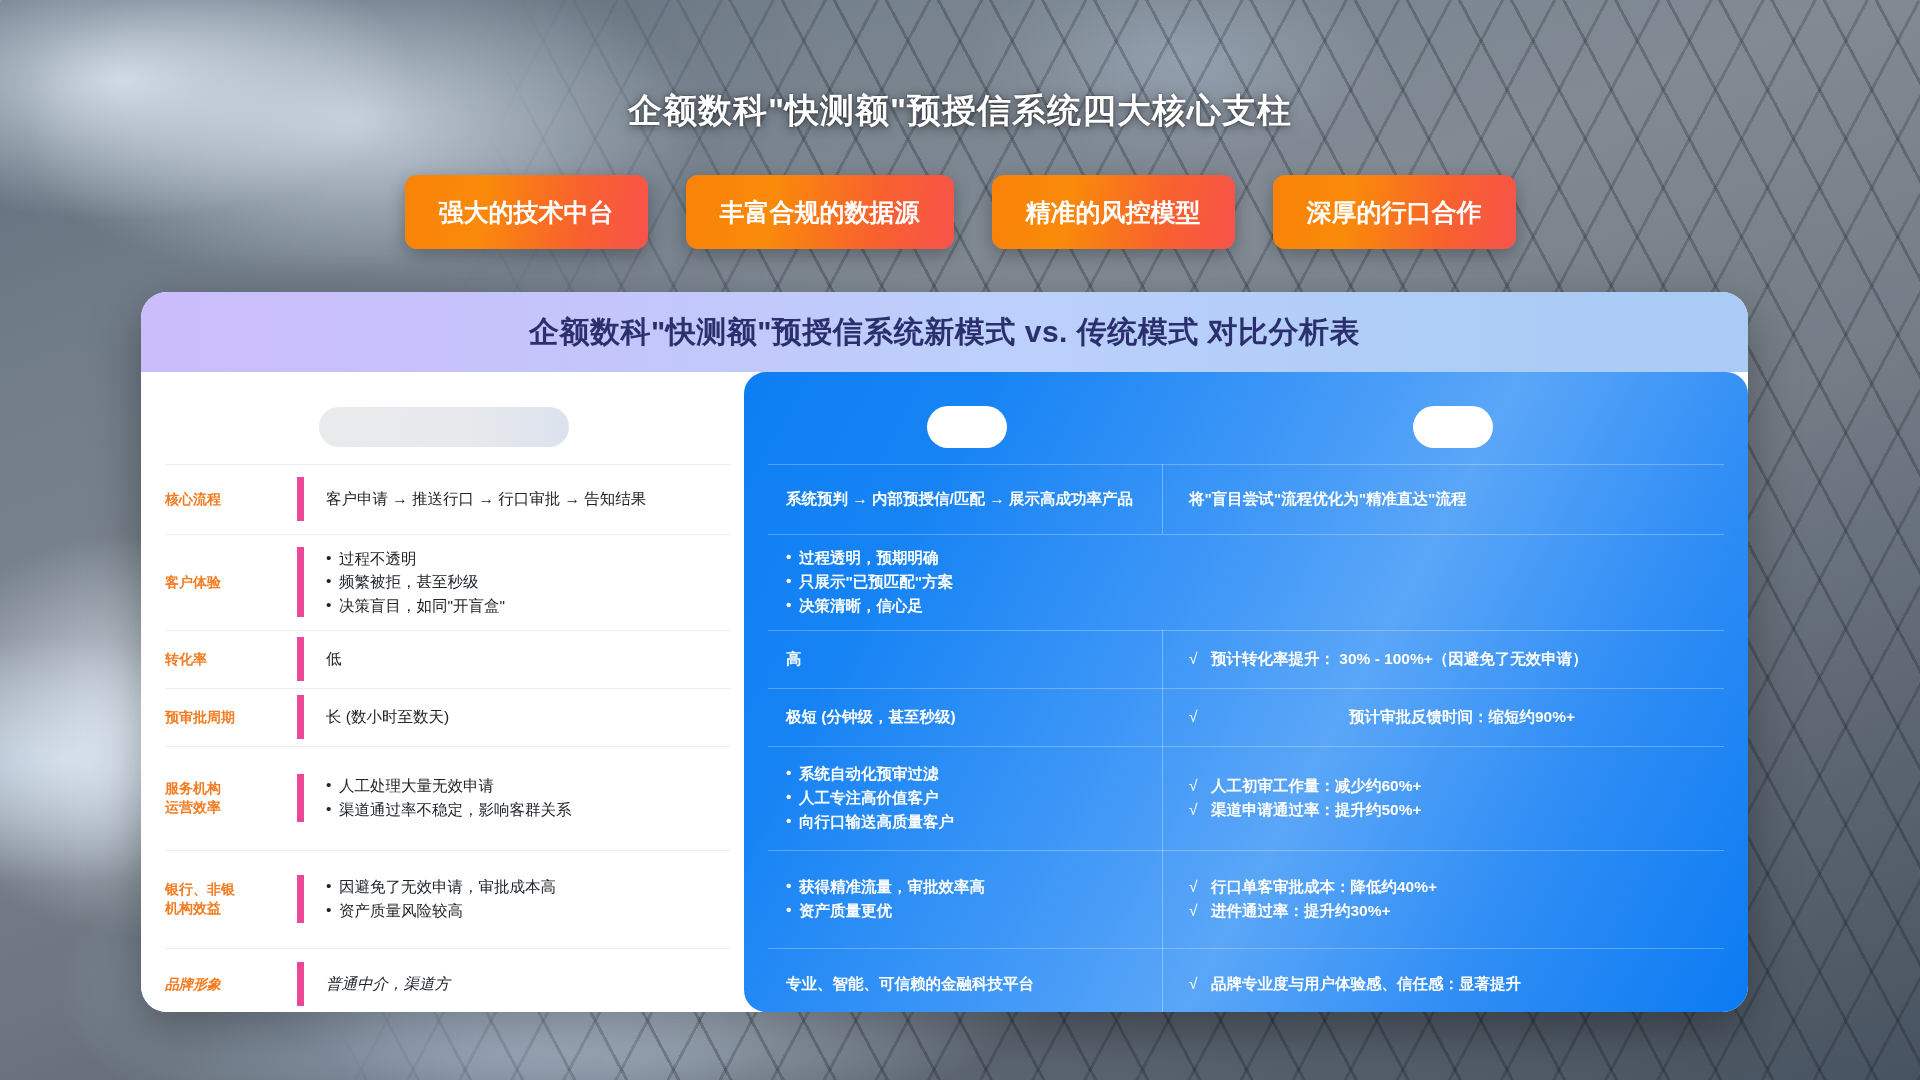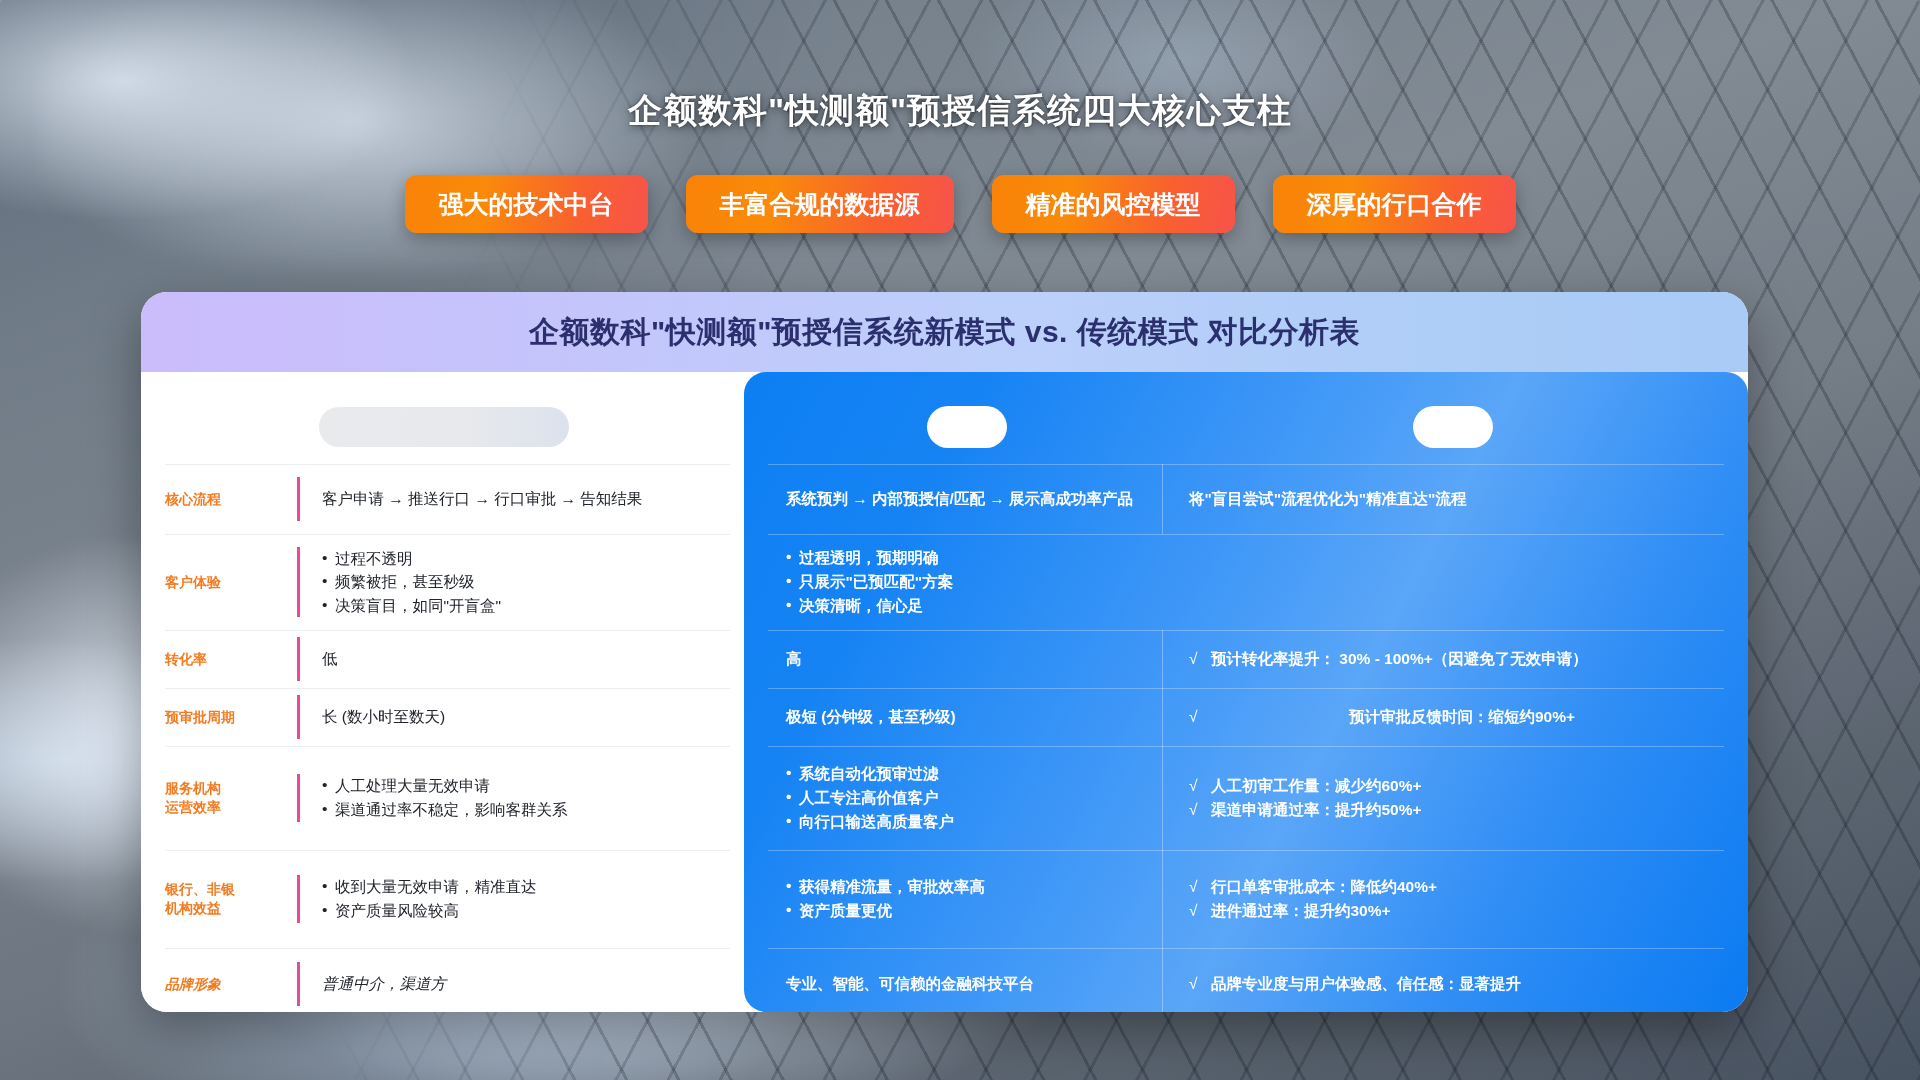--- a/index.html
+++ b/index.html
@@ -52,21 +52,21 @@
     font-size:34px; font-weight:bold; color:#ffffff; letter-spacing:1px;
     text-shadow: 0 2px 10px rgba(0,0,0,.55), 0 0 2px rgba(0,0,0,.6);
   }
 
   
   .pills{
     position:absolute; top:175px; left:0; width:1920px;
     display:flex; justify-content:center; gap:38px;
   }
   .pill{
-    height:58px; padding:0 34px; border-radius:12px;
+    height:74px; padding:0 34px; border-radius:12px;
     display:flex; align-items:center; justify-content:center;
     color:#fff; font-size:25px; font-weight:bold; white-space:nowrap;
     background: linear-gradient(100deg, #f98207 0%, #fa8a0a 32%, #f8602f 72%, #f8534b 100%);
     box-shadow: 0 6px 18px rgba(0,0,0,.28);
   }
 
   
   .card{
     position:absolute; left:141px; top:292px; width:1607px; height:720px;
     border-radius:26px; overflow:hidden; background:#fff;
@@ -89,21 +89,21 @@
   }
   .lrow{ display:flex; align-items:center; position:relative; padding:0 22px 0 24px; }
   .lrow + .lrow::before{
     content:""; position:absolute; left:24px; right:14px; top:0; height:1px; background:#eceef1;
   }
   .lrow .dim{
     width:132px; flex:0 0 132px; color:#f47b20; font-weight:bold; font-size:14px;
     line-height:1.35; white-space:pre-line;
   }
   .lrow .val{
-    flex:1; border-left:3px solid #ec4899; padding-left:22px; min-height:44px;
+    flex:1; border-left:7px solid #ec4899; padding-left:22px; min-height:44px;
     display:flex; flex-direction:column; justify-content:center;
     color:#20242b; font-size:15.5px; line-height:1.52;
   }
   .lrow.head .val{ border-left:none; padding-left:0; }
   .lrow.head{ height:74px; }
   .chip-grey{
     width:250px; height:40px; border-radius:20px;
     background: linear-gradient(100deg, #e9eaec 0%, #e7e9ec 60%, #dbe2ee 100%);
     display:flex; align-items:center; justify-content:center;
     color:#3a3f47; font-size:17px; margin-left:22px;
@@ -202,21 +202,21 @@
 运营效率</div>
           <div class="val">
             <div class="bul">人工处理大量无效申请</div>
             <div class="bul">渠道通过率不稳定，影响客群关系</div>
           </div>
         </div>
         <div class="lrow" style="height: 98px;">
           <div class="dim">银行、非银
 机构效益</div>
           <div class="val">
-            <div class="bul">收到大量无效申请，精准直达</div>
+            <div class="bul">因避免了无效申请，审批成本高</div>
             <div class="bul">资产质量风险较高</div>
           </div>
         </div>
         <div class="lrow" style="height: 72px; font-style: italic;">
           <div class="dim">品牌形象</div>
           <div class="val">
             <div class="">普通中介，渠道方</div>
           </div>
         </div>
       </div>

